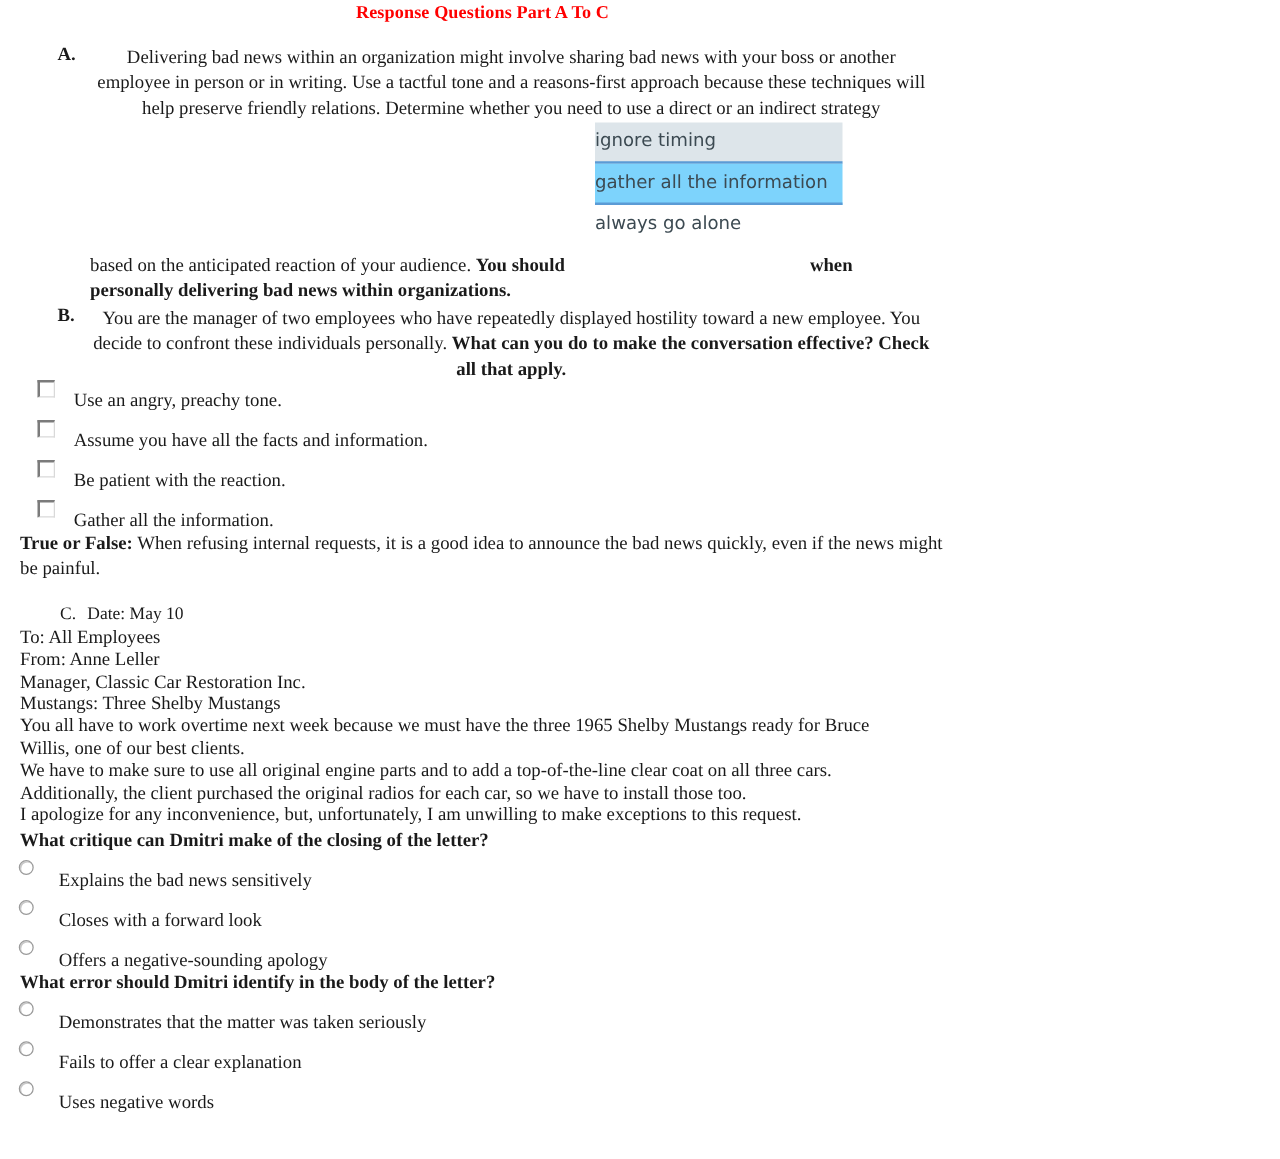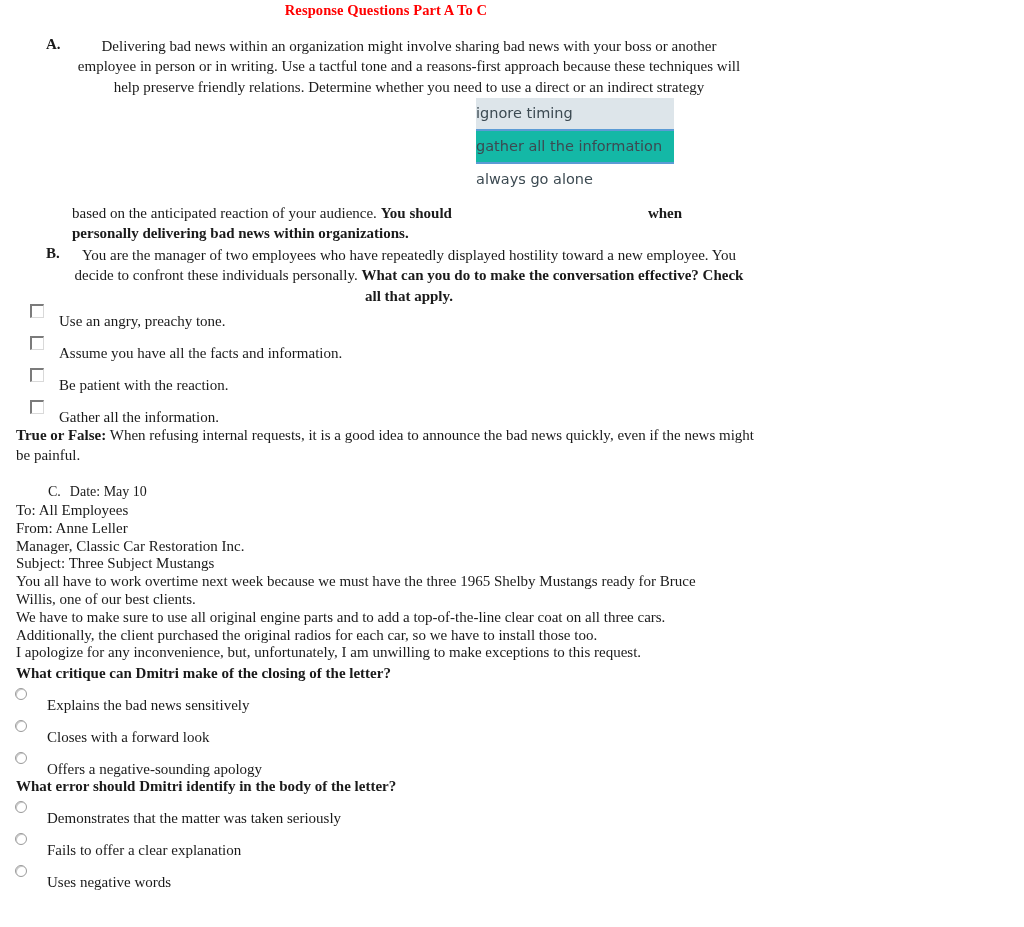--- a/index.html
+++ b/index.html
@@ -67,21 +67,21 @@
     width: 198px;
     font-family: "DejaVu Sans", "Liberation Sans", sans-serif;
     font-size: 14.5px;
     color: #3c4a52;
     text-align: left;
     z-index: 5;
   }
   .select-option {
     height: 31px;
     line-height: 31px;
-    background: #14b8a6;
+    background: #7dd3fc;
     border-bottom: 2px solid #5b9bd5;
     white-space: nowrap;
   }
   .select-option.selected {
     background: #dde5ea;
   }
   .select-option.last {
     border-bottom: none;
     background: transparent;
   }
@@ -261,21 +261,21 @@
   <div class="tf-para"><b>True or False:</b><span> When refusing internal requests, it is a good idea to announce the bad news quickly, even if the news might be painful.</span></div>
 
   <div class="part-c-head">
     <span class="cmark">C.</span><span>Date: May 10</span>
   </div>
 
   <div class="memo">
     <div class="ln">To: All Employees</div>
     <div class="ln">From: Anne Leller</div>
     <div class="ln">Manager, Classic Car Restoration Inc.</div>
-    <div class="ln">Subject: Three Subject Mustangs</div>
+    <div class="ln">Mustangs: Three Shelby Mustangs</div>
     <div class="ln">You all have to work overtime next week because we must have the three 1965 Shelby Mustangs ready for Bruce Willis, one of our best clients.</div>
     <div class="ln">We have to make sure to use all original engine parts and to add a top-of-the-line clear coat on all three cars.</div>
     <div class="ln">Additionally, the client purchased the original radios for each car, so we have to install those too.</div>
     <div class="ln">I apologize for any inconvenience, but, unfortunately, I am unwilling to make exceptions to this request.</div>
   </div>
 
   <div class="q-line closing">What critique can Dmitri make of the closing of the letter?</div>
 
   <div class="radio-list one">
     <div class="radio-row">

